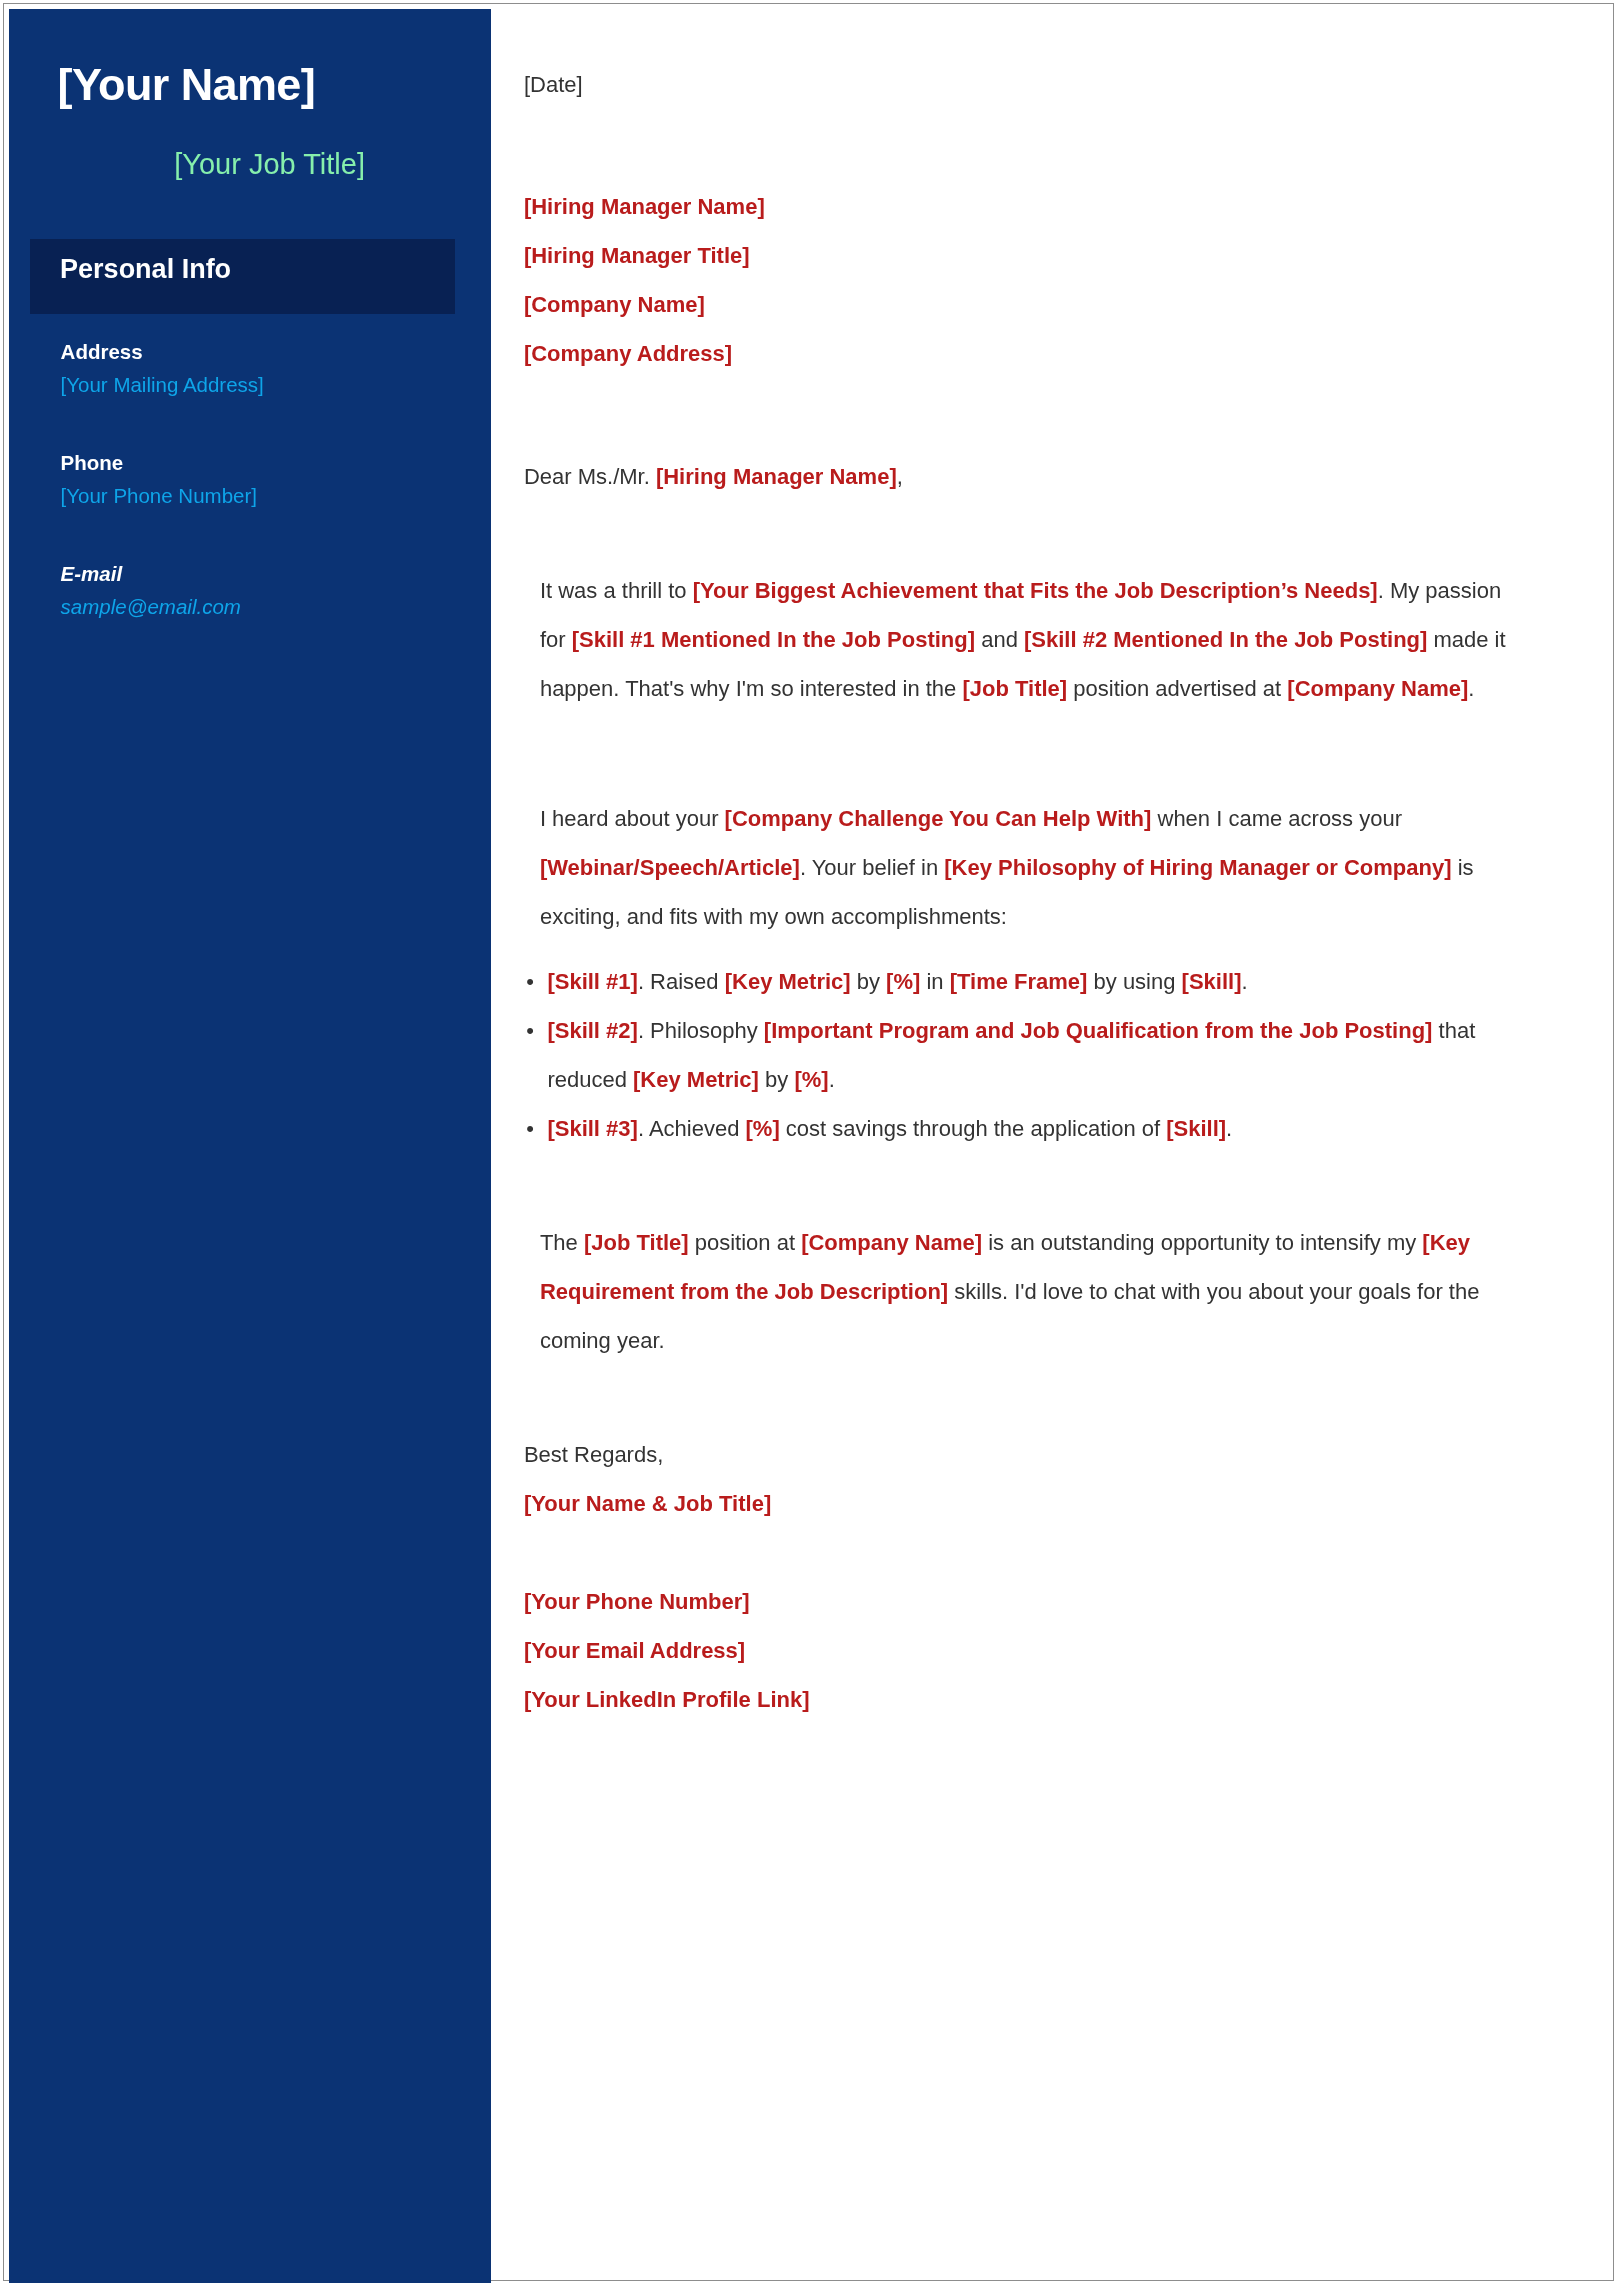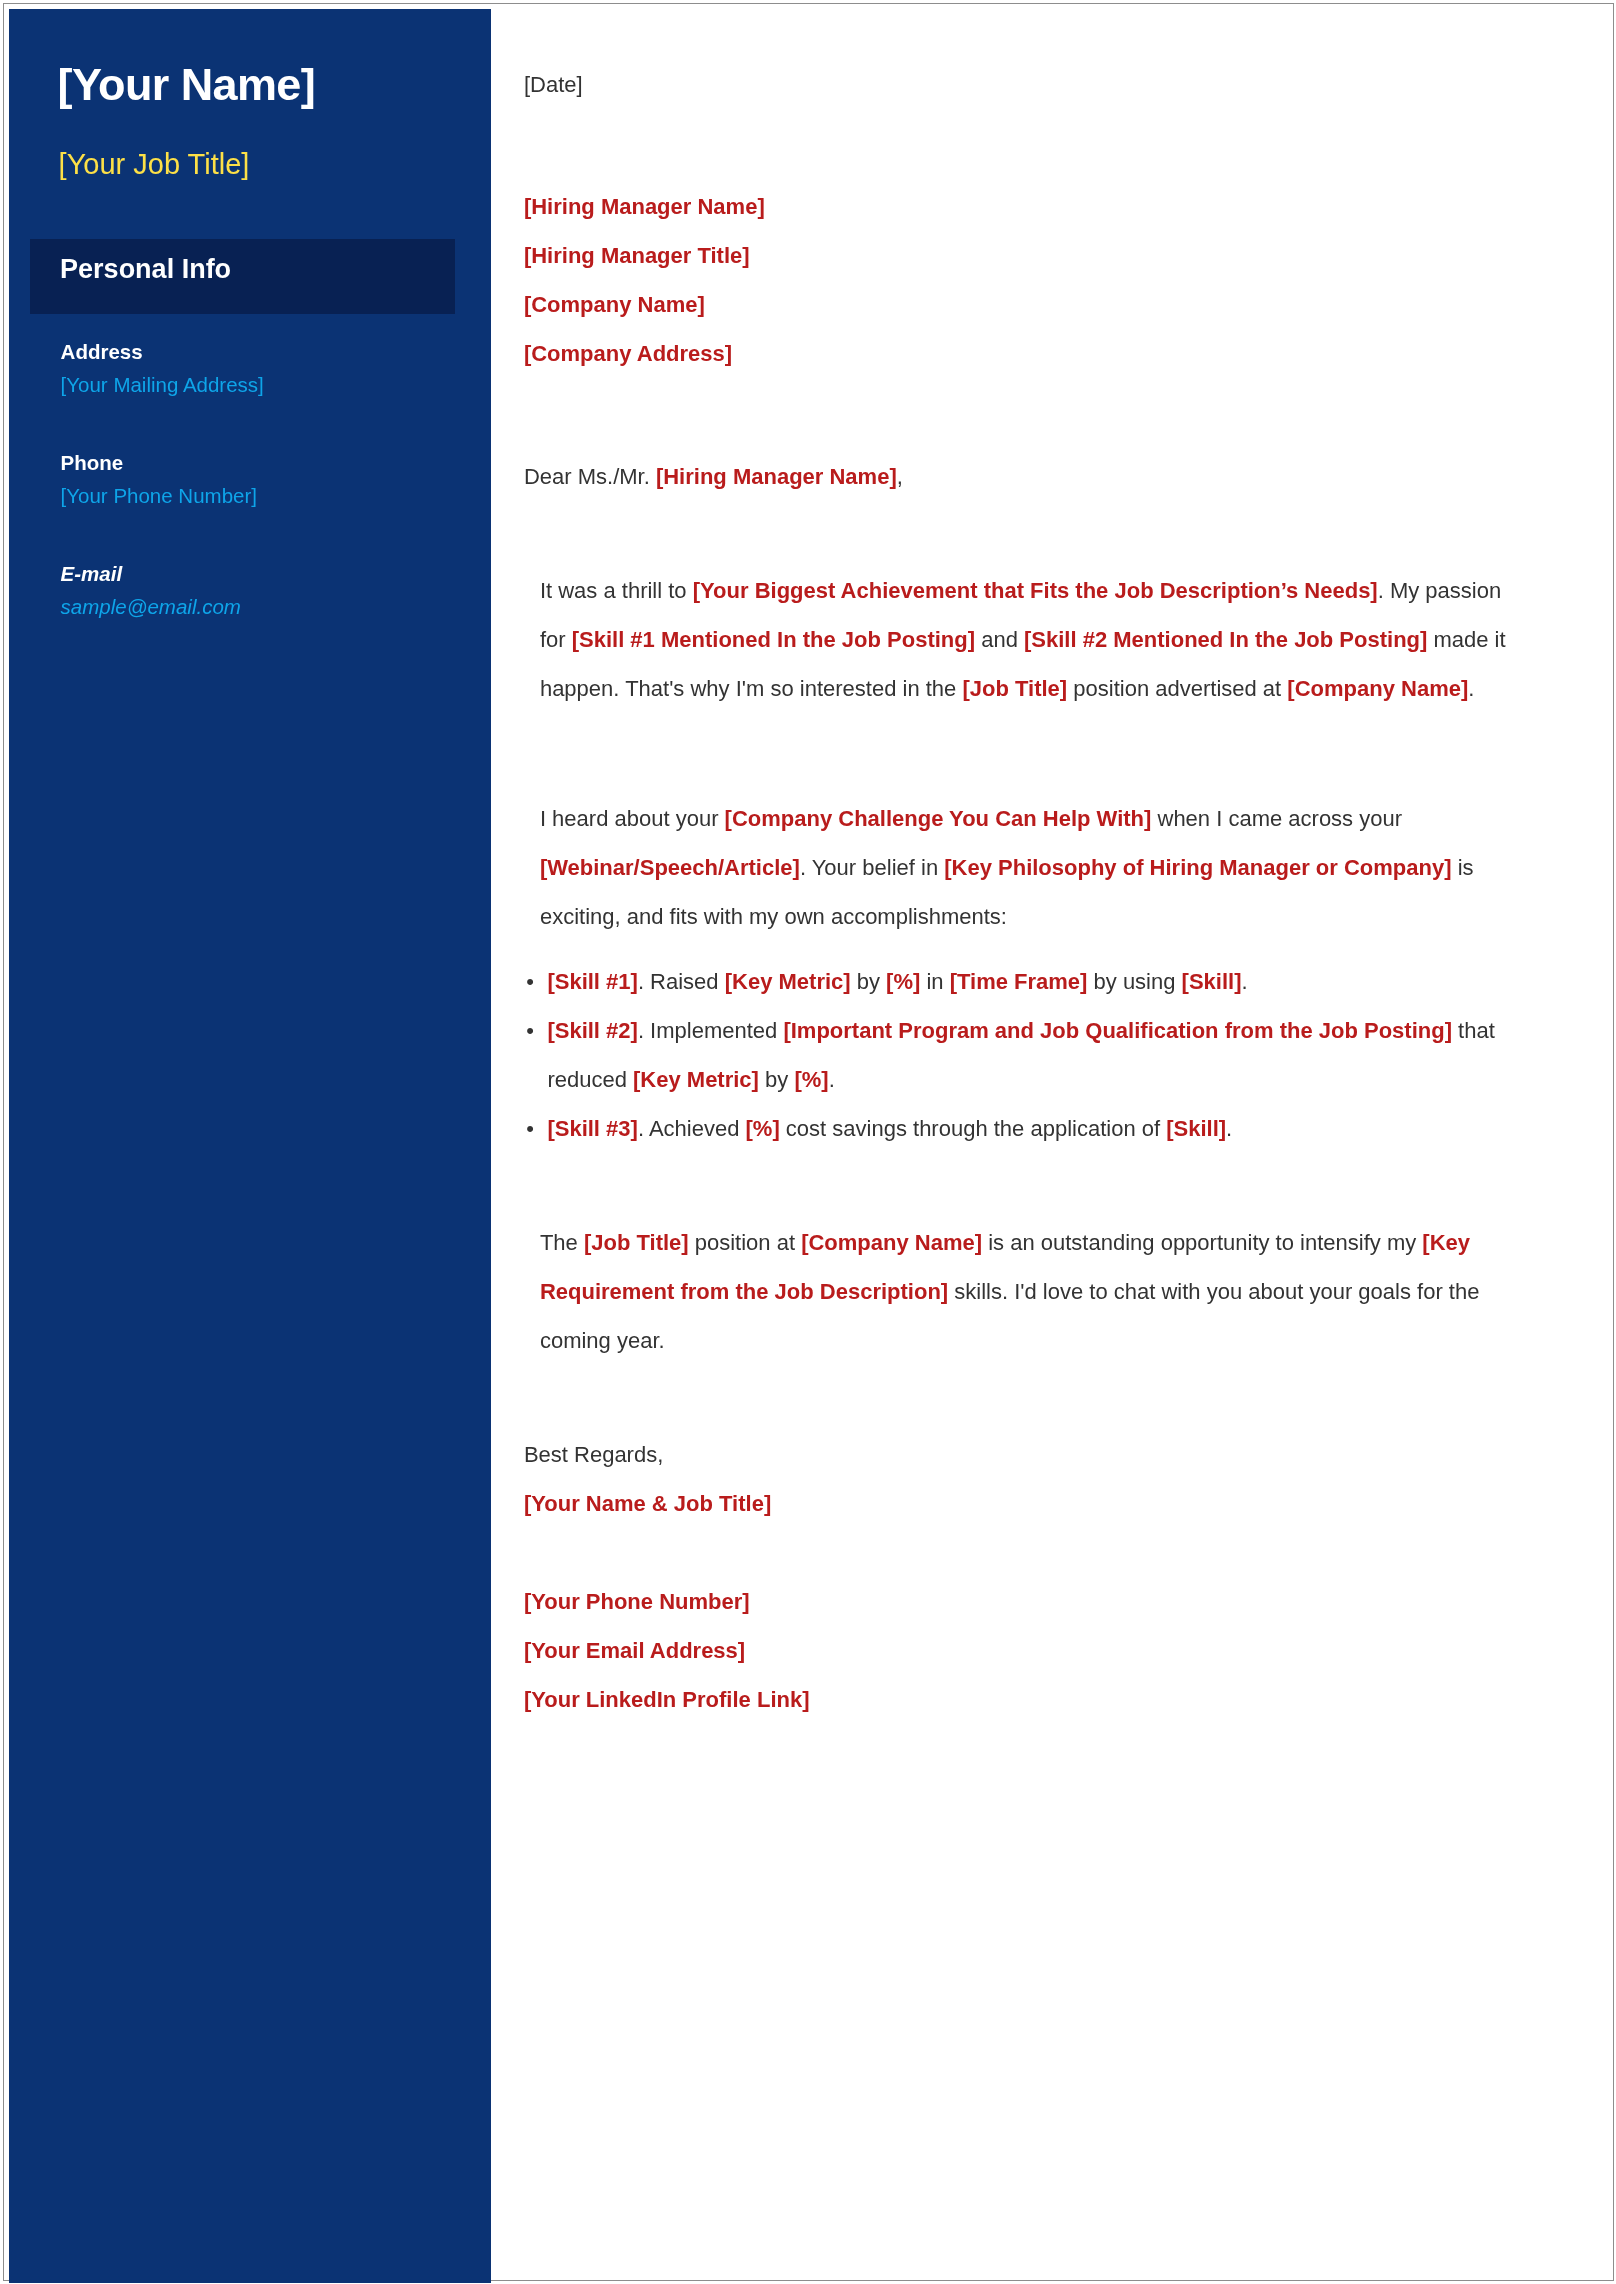--- a/index.html
+++ b/index.html
@@ -48,24 +48,25 @@
     font-size: 45px;
     font-weight: bold;
     line-height: 1.05;
     letter-spacing: -0.6px;
   }
   .sb-jobtitle {
     position: absolute;
     left: 50px;
     top: 140px;
     width: 422px;
-    color: #fde047;
+    color: #86efac;
     font-size: 29px;
     font-weight: normal;
     line-height: 1.1;
+    text-align: center;
   }
   .sb-section-band {
     position: absolute;
     left: 21px;
     top: 230px;
     width: 425px;
     height: 75px;
     background: #082153;
   }
   .sb-section-title {
@@ -194,21 +195,21 @@
 
       <p class="para"><span>I heard about your </span><b>[Company Challenge You Can Help With]</b><span> when I came across your </span><b>[Webinar/Speech/Article]</b><span>. Your belief in </span><b>[Key Philosophy of Hiring Manager or Company]</b><span> is exciting, and fits with my own accomplishments:</span></p>
 
       <ul class="bullets">
         <li>
           <span class="bullet-dot">•</span>
           <span><b>[Skill #1]</b><span>. Raised </span><b>[Key Metric]</b><span> by </span><b>[%]</b><span> in </span><b>[Time Frame]</b><span> by using </span><b>[Skill]</b><span>.</span></span>
         </li>
         <li>
           <span class="bullet-dot">•</span>
-          <span><b>[Skill #2]</b><span>. Implemented </span><b>[Important Program and Job Qualification from the Job Posting]</b><span> that reduced </span><b>[Key Metric]</b><span> by </span><b>[%]</b><span>.</span></span>
+          <span><b>[Skill #2]</b><span>. Philosophy </span><b>[Important Program and Job Qualification from the Job Posting]</b><span> that reduced </span><b>[Key Metric]</b><span> by </span><b>[%]</b><span>.</span></span>
         </li>
         <li>
           <span class="bullet-dot">•</span>
           <span><b>[Skill #3]</b><span>. Achieved </span><b>[%]</b><span> cost savings through the application of </span><b>[Skill]</b><span>.</span></span>
         </li>
       </ul>
 
       <div class="gap-lg"></div>
 
       <p class="para"><span>The </span><b>[Job Title]</b><span> position at </span><b>[Company Name]</b><span> is an outstanding opportunity to intensify my </span><b>[Key Requirement from the Job Description]</b><span> skills. I'd love to chat with you about your goals for the coming year.</span></p>

